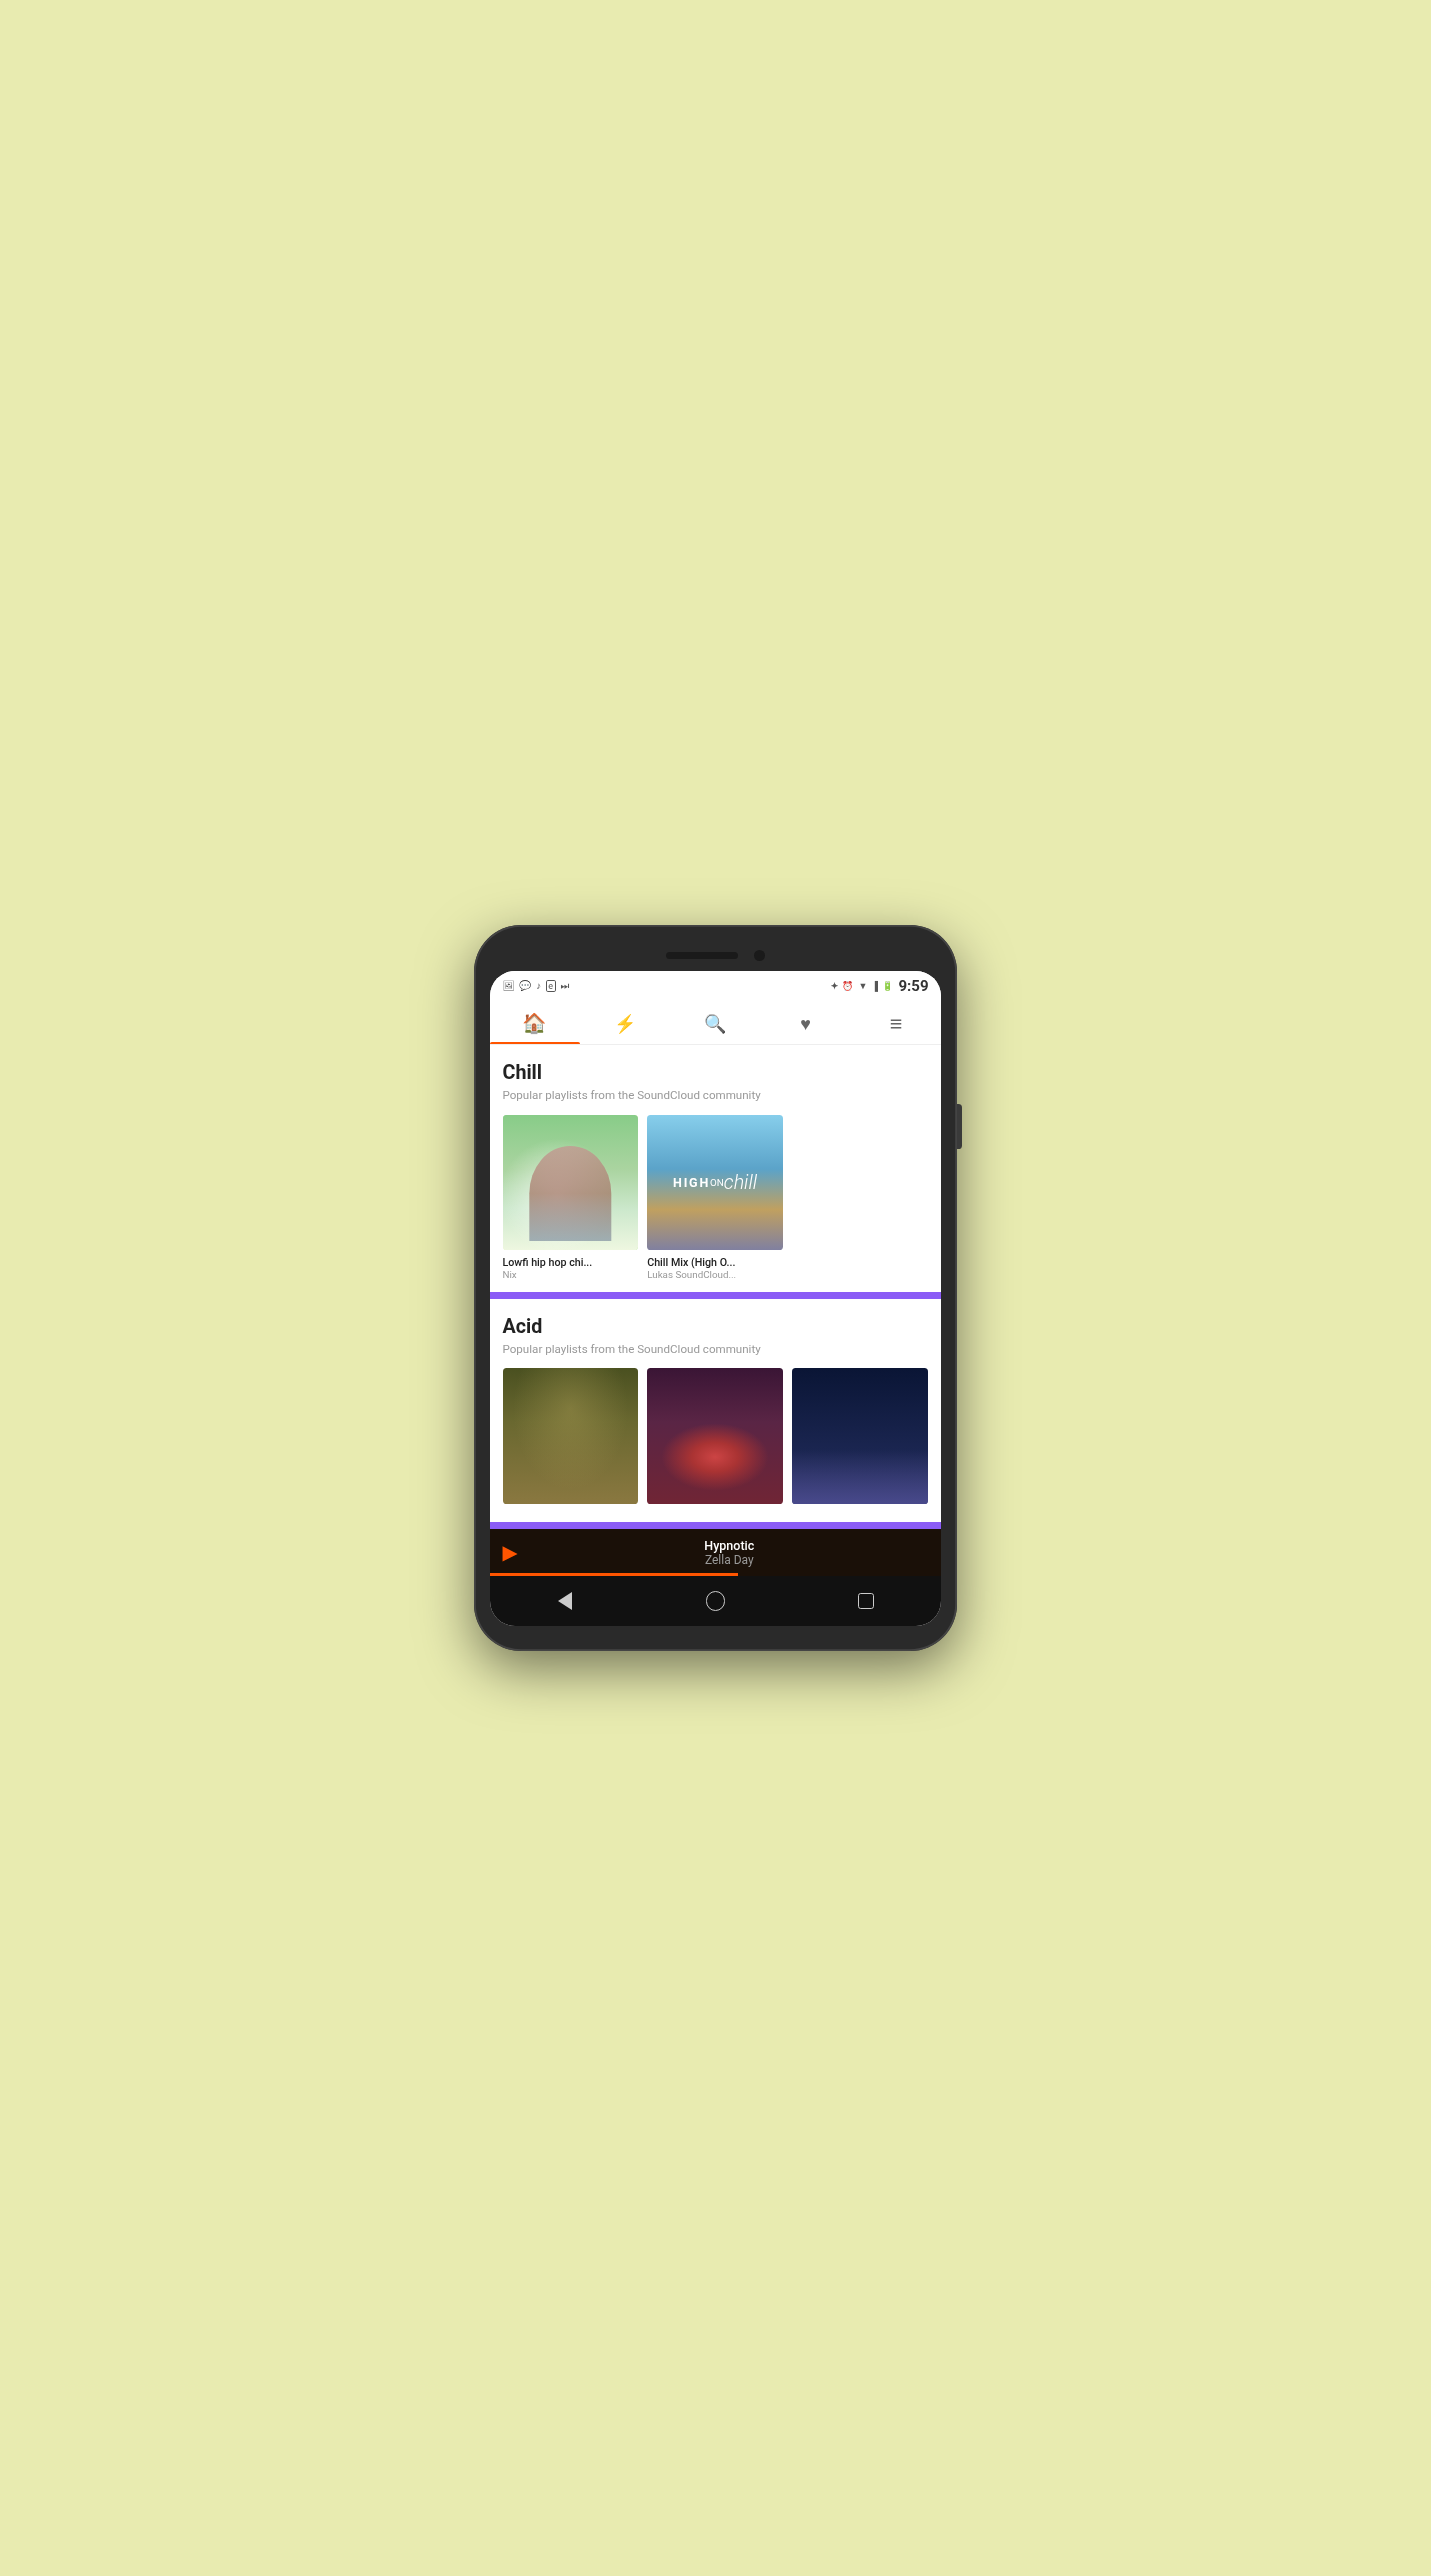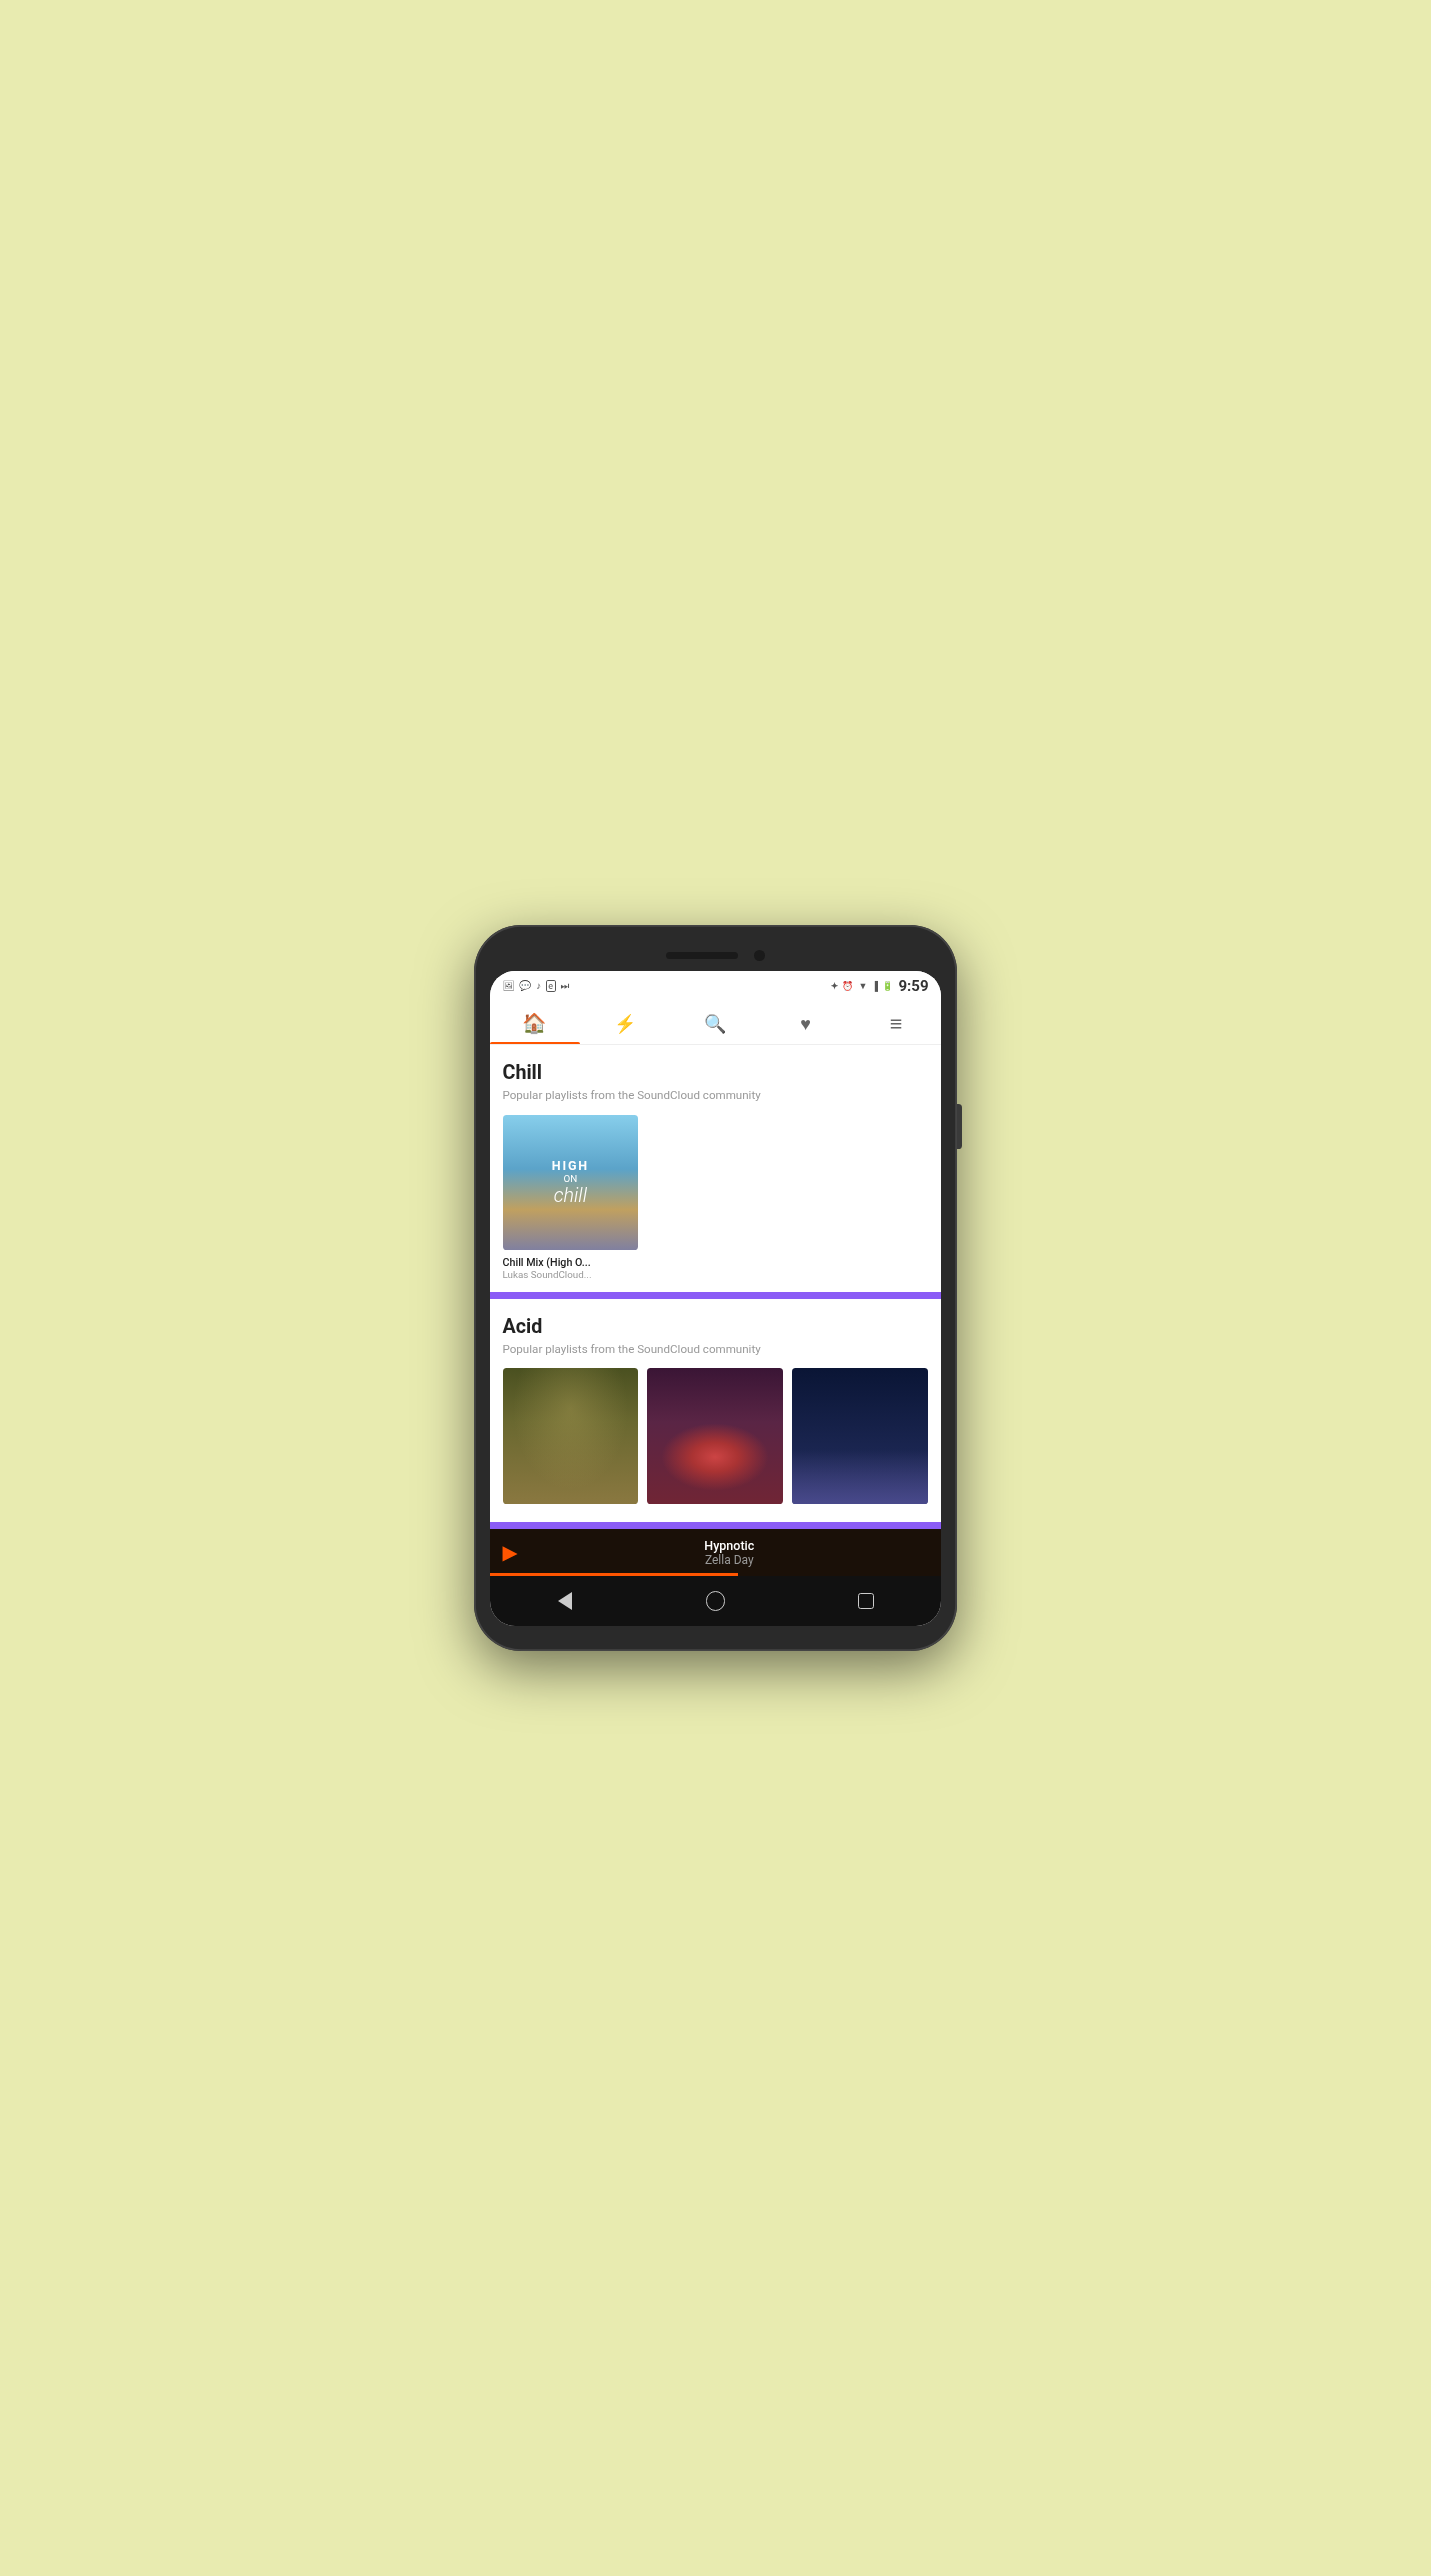--- a/index.html
+++ b/index.html
@@ -212,21 +212,20 @@
       background: linear-gradient(180deg, #87ceeb 0%, #5ba3c9 40%, #c0a060 70%, #8080a0 100%);
       width: 100%;
       height: 100%;
       position: relative;
     }
 
     .thumb-chill-text {
       position: absolute;
       inset: 0;
       display: flex;
-      flex-direction: column;
       align-items: center;
       justify-content: center;
       color: white;
       text-align: center;
     }
 
     .thumb-chill-text .high {
       font-size: 12.5px;
       font-weight: bold;
       letter-spacing: 1.8px;
@@ -463,20 +462,29 @@
       </div>
     </div>
 
     <div class="main-content">
 
       <div class="section">
         <div class="section-title">Chill</div>
         <div class="section-subtitle">Popular playlists from the SoundCloud community</div>
         <div class="playlist-row">
 
+          <div class="playlist-item">
+            <div class="playlist-thumb">
+              <div class="thumb-lowfi">
+                <div class="thumb-lowfi-figure"></div>
+              </div>
+            </div>
+            <div class="playlist-name">Lowfi hip hop chi...</div>
+            <div class="playlist-author">Nix</div>
+          </div>
 
           <div class="playlist-item">
             <div class="playlist-thumb">
               <div class="thumb-chill">
                 <div class="thumb-chill-text">
                   <span class="high">HIGH</span>
                   <span class="on">ON</span>
                   <span class="chill-word">chill</span>
                 </div>
               </div>

